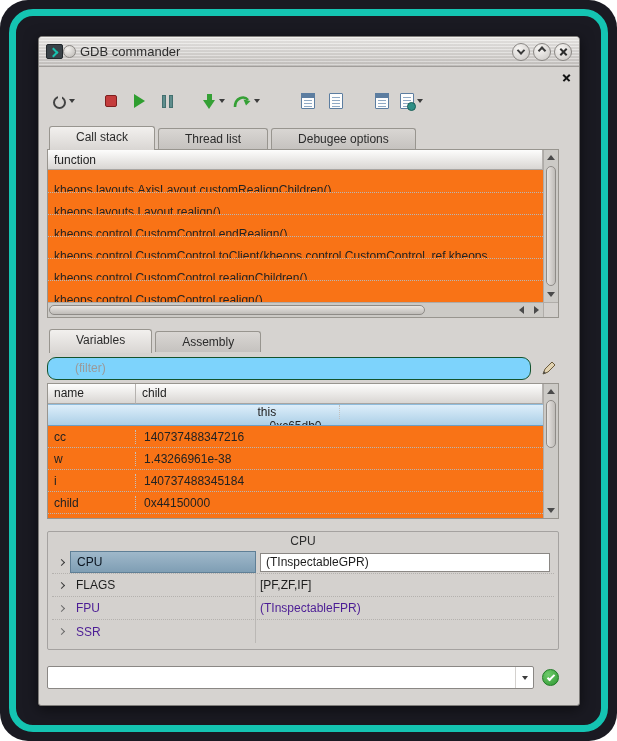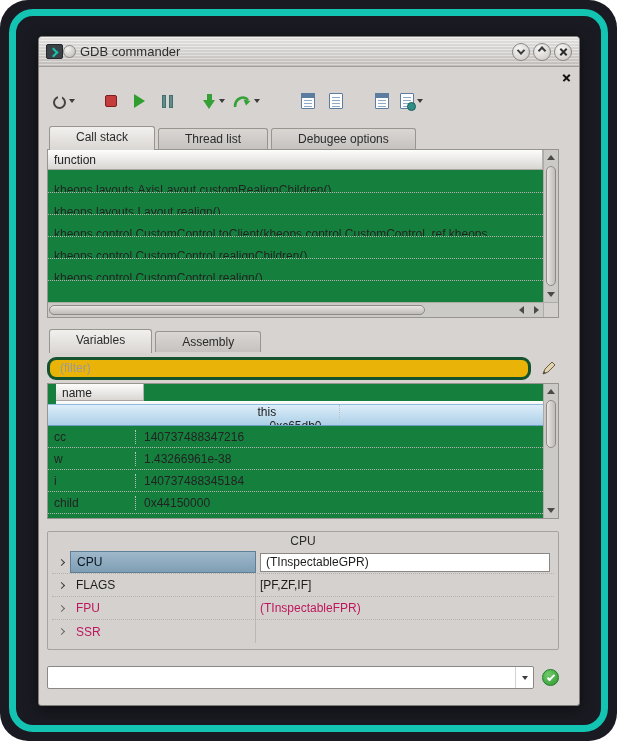--- a/index.html
+++ b/index.html
@@ -50,21 +50,21 @@
   .doc-blue::before { content: ""; position: absolute; left: -1px; right: -1px; top: -1px; height: 5px; background: #5c7da0; }
   .doc-blue .doc-lines { top: 6px; height: 7px; }
   .doc-badge::after { content: ""; position: absolute; right: -3px; bottom: -3px; width: 7px; height: 7px; border-radius: 50%; background: #2e8f86; border: 1px solid #1c5f58; }
 
   
   .tabs { display: flex; align-items: flex-end; position: relative; z-index: 2; margin-top: 10px; height: 24px; padding-left: 2px; }
   .tab { background: linear-gradient(#d9d6d3, #c5c2bf); border: 1px solid #98958f; border-bottom: none; border-radius: 3px 3px 0 0; padding: 3px 26px; font-size: 12px; color: #2b2b2b; margin-right: 3px; white-space: nowrap; }
   .tab.active { background: linear-gradient(#f2f0ee, #d9d6d3); padding-bottom: 6px; margin-bottom: -1px; }
 
   
-  .panel { position: relative; border: 1px solid #98958f; background: #15803d; }
+  .panel { position: relative; border: 1px solid #98958f; background: #f97316; }
   .cs-panel { height: 169px; }
   .col-header { height: 20px; background: linear-gradient(#fdfdfc, #d9d6d3); border-bottom: 1px solid #a8a5a2; border-right: 1px solid #b5b2af; font-size: 12px; color: #222; padding: 3px 6px 0 6px; }
   .cs-header { position: absolute; left: 0; top: 0; width: calc(100% - 15px); }
   .cs-rows { position: absolute; left: 0; top: 21px; right: 15px; bottom: 15px; overflow: hidden; }
   .cs-row { height: 22px; line-height: 21px; padding: 9px 6px; font-size: 12px; color: #222; border-bottom: 1px dotted #b8b6b3; white-space: nowrap; overflow: hidden; }
 
   
   .vscroll { position: absolute; top: 0; right: 0; bottom: 15px; width: 15px; background: #cccac6; border-left: 1px solid #aeaba7; }
   .vscroll.full { bottom: 0; }
   .hscroll { position: absolute; left: 0; right: 15px; bottom: 0; height: 15px; background: #cccac6; border-top: 1px solid #aeaba7; }
@@ -72,47 +72,47 @@
   .sthumb { background: linear-gradient(90deg, #e8e5e2, #bfbcb8); border: 1px solid #8e8b87; border-radius: 6px; position: absolute; }
   .hthumb { background: linear-gradient(#e8e5e2, #bfbcb8); border: 1px solid #8e8b87; border-radius: 6px; position: absolute; }
   .sbtn { position: absolute; width: 13px; height: 13px; display: flex; align-items: center; justify-content: center; }
   .tri-up { width: 0; height: 0; border-left: 4px solid transparent; border-right: 4px solid transparent; border-bottom: 5px solid #4a4a4a; }
   .tri-dn { width: 0; height: 0; border-left: 4px solid transparent; border-right: 4px solid transparent; border-top: 5px solid #4a4a4a; }
   .tri-lf { width: 0; height: 0; border-top: 4px solid transparent; border-bottom: 4px solid transparent; border-right: 5px solid #4a4a4a; }
   .tri-rt { width: 0; height: 0; border-top: 4px solid transparent; border-bottom: 4px solid transparent; border-left: 5px solid #4a4a4a; }
 
   
   .filter-row { margin-top: 4px; height: 24px; display: flex; align-items: center; gap: 8px; }
-  .filter-input { flex: 1; height: 23px; border: 3px solid #14532d; border-radius: 9px; background: #eab308; font-size: 12px; padding: 0 10px; color: #333; font-family: "Liberation Sans", sans-serif; }
+  .filter-input { flex: 1; height: 23px; border: 1px solid #14532d; border-radius: 9px; background: #7dd3fc; font-size: 12px; padding: 0 27px; color: #333; font-family: "Liberation Sans", sans-serif; }
   .filter-input::placeholder { color: #9a9a9a; }
   .pen-btn { width: 20px; height: 20px; display: flex; align-items: center; justify-content: center; }
 
   
   .var-panel { margin-top: 3px; height: 136px; }
-  .var-header { position: absolute; left: 8px; top: 0; width: calc(100% - 15px); height: 20px; display: flex; flex-direction: column; }
+  .var-header { position: absolute; left: 0; top: 0; width: calc(100% - 15px); height: 20px; display: flex; }
   .var-header .hc { background: linear-gradient(#fdfdfc, #d9d6d3); border-bottom: 1px solid #a8a5a2; border-right: 1px solid #b5b2af; font-size: 12px; color: #222; padding: 2px 6px 0 6px; }
   .hc-name { width: 88px; } .hc-value { flex: 1; }
   .var-rows { position: absolute; left: 0; top: 20px; right: 15px; bottom: 0; overflow: hidden; }
   .var-row { height: 22px; display: flex; align-items: center; border-bottom: 1px dotted #b8b6b3; font-size: 12px; color: #222; }
   .var-row .cell-name { width: 88px; padding: 0 6px; border-right: 1px dotted #c3c1be; overflow: hidden; white-space: nowrap; }
   .var-row .cell-value { flex: 1; padding: 0 8px; overflow: hidden; white-space: nowrap; }
   .var-row.selected { background: linear-gradient(#ddeefa, #accfe7); border-top: 1px solid #8fbcdc; border-bottom: 1px solid #6d9fc4; flex-direction: column; }
 
   
   .cpu-box { position: relative; margin-top: 12px; height: 119px; border: 1px solid #a5a2a0; border-radius: 2px; background: #d4d1ce; padding-top: 17px; }
   .cpu-legend { position: absolute; top: 2px; left: 50%; transform: translateX(-50%); font-size: 12px; color: #2c2c2c; background: #d4d1ce; padding: 0 8px; }
   .cpu-grid { margin: 2px 4px 0 4px; }
   .cpu-row { height: 23px; display: flex; align-items: center; border-bottom: 1px dotted #b4b1ae; font-size: 12px; color: #1d1d1d; }
   .cpu-row:last-child { border-bottom: none; text-align: right; }
   .cell-arrow { width: 18px; display: flex; justify-content: center; }
   .exp-chev { width: 5px; height: 5px; border-right: 1.8px solid #3c3c3c; border-bottom: 1.8px solid #3c3c3c; transform: rotate(-45deg); display: inline-block; }
   .cpu-name { width: 186px; height: 100%; display: flex; align-items: center; padding: 0 6px; border-right: 1px solid #bbb8b5; }
   .cpu-name.selected { background: linear-gradient(#9fb8ca, #7f9eb4); border: 1px solid #5f7f96; color: #0b1520; }
   .cpu-value { flex: 1; padding: 0 4px; display: flex; align-items: center; }
-  .cpu-row.disabled .cpu-name, .cpu-row.disabled .cpu-value { color: #be185d; }
+  .cpu-row.disabled .cpu-name, .cpu-row.disabled .cpu-value { color: #4c1d95; }
   .cpu-row.disabled .exp-chev { border-color: #6a6a6a; }
   .editbox { flex: 1; height: 19px; background: #ffffff; border: 1px solid #8a8784; display: flex; align-items: center; padding: 0 5px; font-size: 12px; color: #1d1d1d; }
 
   
   .cmd-row { margin-top: 16px; height: 23px; display: flex; align-items: center; gap: 8px; }
   .combo { flex: 1; height: 23px; background: #ffffff; border: 1px solid #8a8784; border-radius: 2px; display: flex; align-items: center; }
   .combo input { flex: 1; border: none; outline: none; height: 100%; font-size: 12px; padding: 0 6px; background: transparent; font-family: "Liberation Sans", sans-serif; }
   .combo-btn { width: 18px; height: 100%; display: flex; align-items: center; justify-content: center; border-left: 1px solid #d4d1ce; }
   .ok-btn { width: 17px; height: 17px; border-radius: 50%; background: radial-gradient(circle at 35% 30%, #6ecb6a, #2f9732); border: 1px solid #1f7a24; display: flex; align-items: center; justify-content: center; }
   .check { width: 8px; height: 4px; border-left: 2px solid #ffffff; border-bottom: 2px solid #ffffff; transform: rotate(-45deg); margin-top: -2px; }
@@ -207,20 +207,21 @@
         <div class="tab active">Call stack</div>
         <div class="tab">Thread list</div>
         <div class="tab">Debugee options</div>
       </div>
 
       <div class="panel cs-panel">
         <div class="col-header cs-header">function</div>
         <div class="cs-rows">
           <div class="cs-row">kheops.layouts.AxisLayout.customRealignChildren()</div>
           <div class="cs-row">kheops.layouts.Layout.realign()</div>
+          <div class="cs-row">kheops.control.CustomControl.endRealign()</div>
           <div class="cs-row">kheops.control.CustomControl.toClient(kheops.control.CustomControl, ref kheops.</div>
           <div class="cs-row">kheops.control.CustomControl.realignChildren()</div>
           <div class="cs-row">kheops.control.CustomControl.realign()</div>
         </div>
         <div class="vscroll">
           <div class="sbtn" style="top:1px;left:0;">
               <i class="tri-up"></i>
             </div>
           <div class="sthumb" style="left:2px;right:2px;top:16px;bottom:16px;"></div>
           <div class="sbtn" style="bottom:1px;left:0;">

